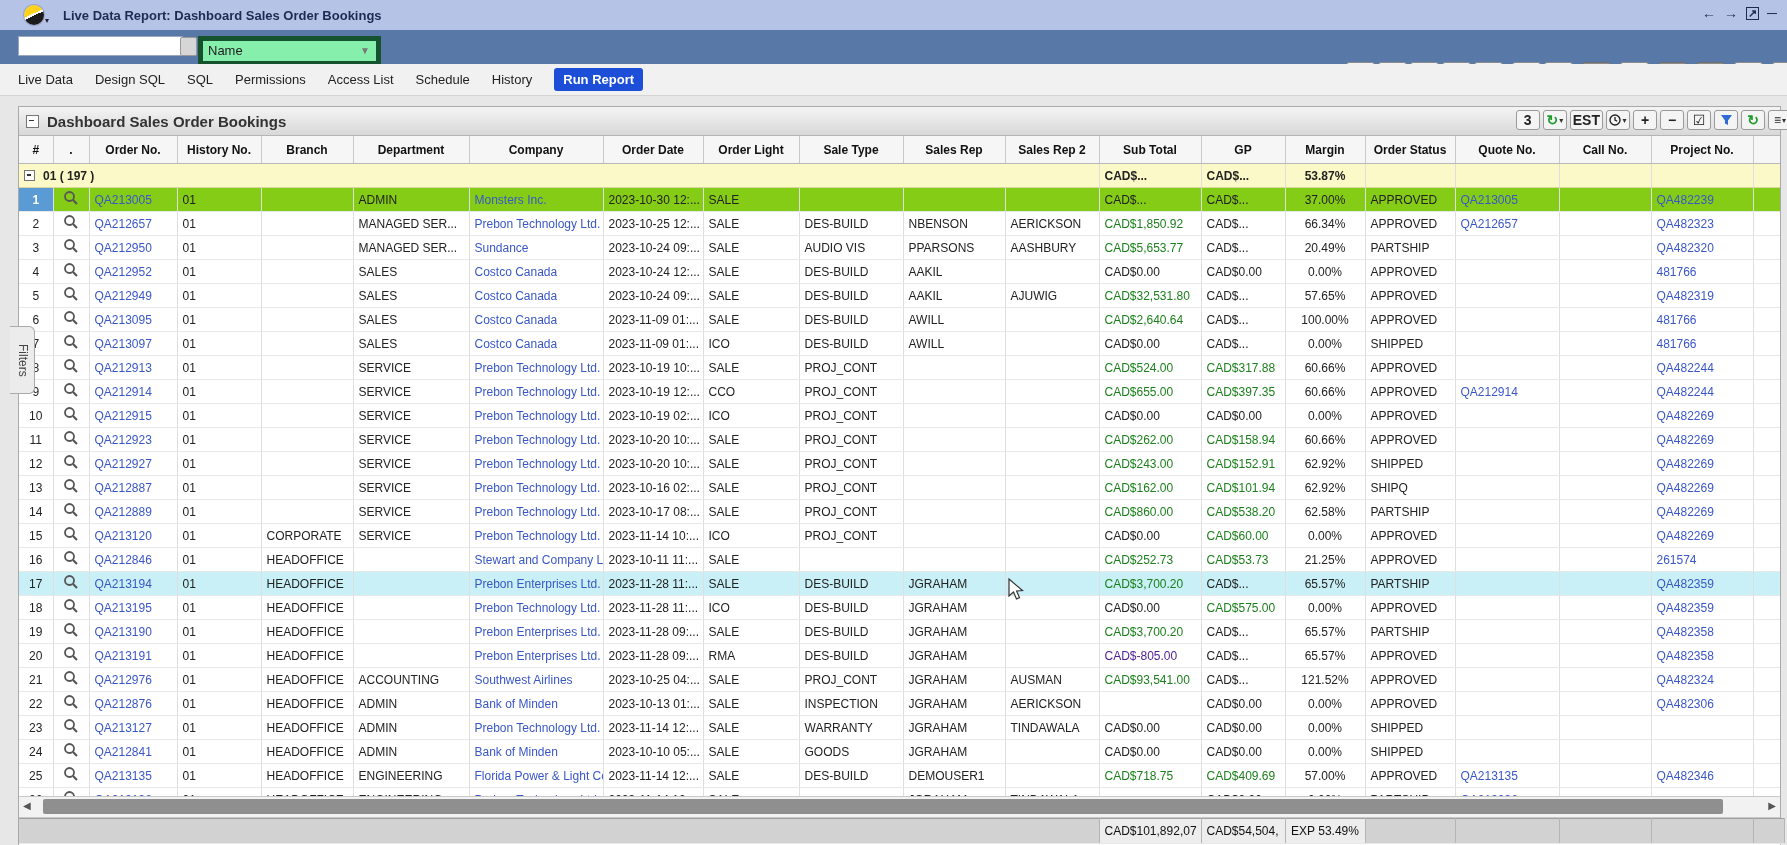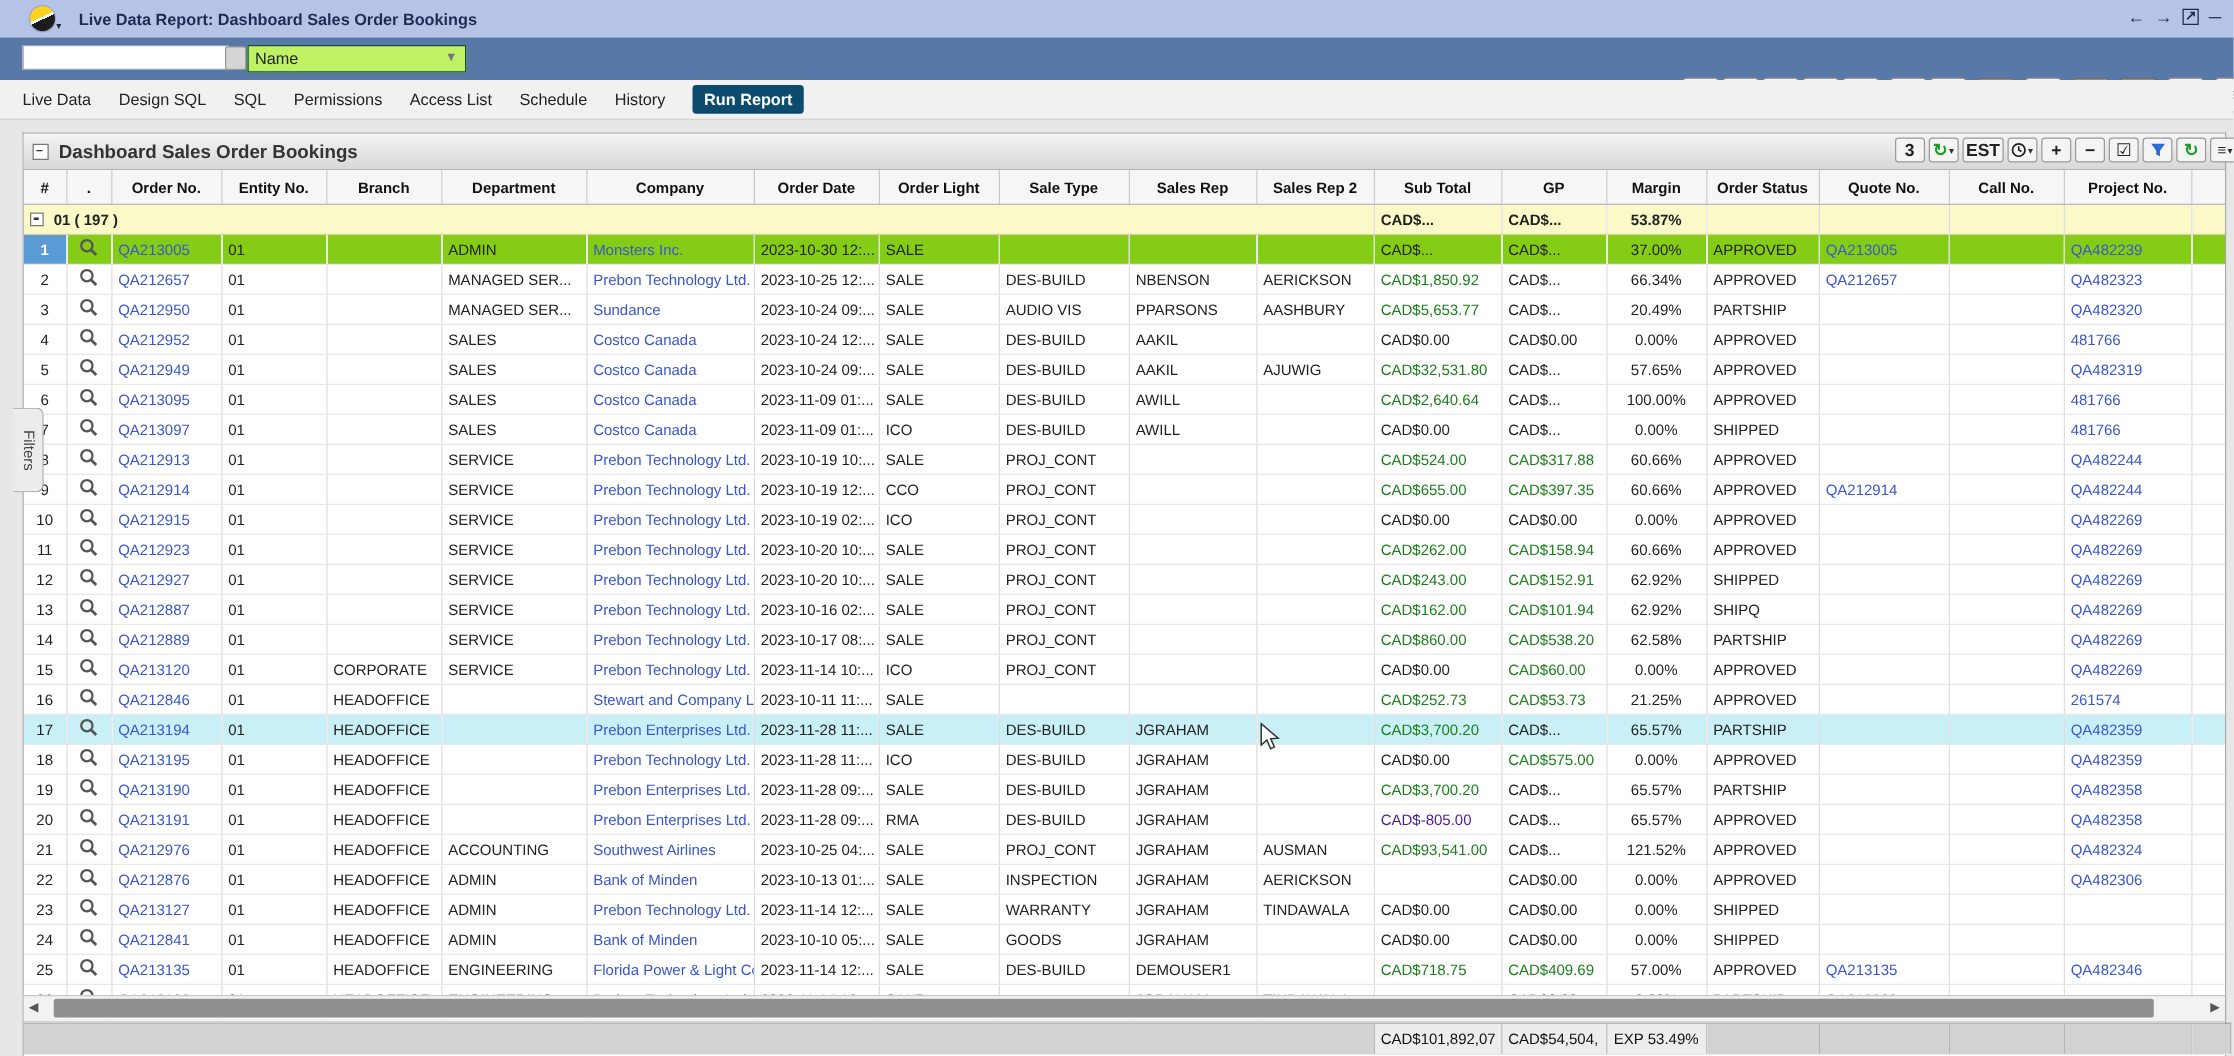--- a/index.html
+++ b/index.html
@@ -15,38 +15,38 @@
   .winctl{position:absolute;right:10px;top:5px;display:flex;gap:8px;align-items:center;
     color:#1b2b52;font-size:14px;font-weight:bold;}
   .extbox{font-size:11px;border:1.5px solid #1b2b52;width:11px;height:11px;line-height:10px;
     text-align:center;font-weight:bold;}
   
   .searchbar{position:absolute;left:0;top:30px;width:1787px;height:34px;background:#5878a8;}
   .srch-input{position:absolute;left:18px;top:6px;width:155px;height:18px;border:1px solid #9aa7c0;
     background:#fff;font-size:12px;padding:0 4px;}
   .srch-btn{position:absolute;left:180px;top:7px;width:15px;height:17px;background:#d6d6d6;
     border:1px solid #9a9a9a;border-radius:2px;}
-  .field-select{position:absolute;left:198px;top:6px;width:168px;height:20px;background:#bef264;
-    border:1px solid #14532d;font-size:13px;color:#222;line-height:20px;padding-left:5px;}
+  .field-select{position:absolute;left:198px;top:6px;width:168px;height:20px;background:#86efac;
+    border:5px solid #14532d;font-size:13px;color:#222;line-height:20px;padding-left:5px;}
   .field-select .dd{position:absolute;right:6px;top:0;color:#777;font-size:10px;}
   
   .toolbar{position:absolute;right:-14px;top:32px;height:30px;display:flex;gap:3px;}
   .tbtn{width:27px;height:26px;background:#f2f2f2;border:1px solid #8a8a8a;border-radius:3px;
     display:flex;align-items:center;justify-content:center;font-size:14px;color:#111;}
   .tbtn.dis{background:#8d8d8d;border-color:#6e6e6e;color:#c9c9c9;}
   .tbtn.gap{margin-left:6px;}
   .cg,.cr{width:16px;height:16px;border-radius:50%;color:#fff;font-weight:bold;font-size:13px;
     line-height:15px;text-align:center;}
   .cg{background:#1f9d2c;} .cr{background:#d23b3b;}
   .grn{color:#1f9d2c;font-weight:bold;font-size:16px;line-height:14px;}
   
   .tabbar{position:absolute;left:0;top:64px;width:1787px;height:32px;background:#f1f1f1;
     border-bottom:1px solid #d4d4d4;display:flex;align-items:center;padding-left:18px;box-sizing:border-box;}
   .tab{font-size:13px;color:#222;margin-right:22px;}
-  .tab.active{background:#0c4a6e;color:#fff;font-weight:bold;border-radius:3px;padding:4px 9px;}
+  .tab.active{background:#1d4ed8;color:#fff;font-weight:bold;border-radius:3px;padding:4px 9px;}
   
   .panel{position:absolute;left:18px;top:106px;width:1763px;height:739px;background:#fff;
     border:1px solid #a9a9a9;border-bottom:none;box-sizing:border-box;}
   .phead{height:28px;background:linear-gradient(#f4f4f4,#d8d8d8);border-bottom:1px solid #b5b5b5;
     display:flex;align-items:center;position:relative;}
   .collapse{width:11px;height:11px;border:1px solid #777;background:#fff;margin:0 8px 0 7px;
     position:relative;flex:none;}
   .collapse::after{content:"";position:absolute;left:2px;top:4px;width:5px;height:1.6px;background:#333;}
   .ptitle{font-size:15px;font-weight:bold;color:#333;}
   .pctl{position:absolute;right:-12px;top:3px;display:flex;gap:3px;}
@@ -293,21 +293,21 @@
           <col style="width:104px">
           <col style="width:92px">
           <col style="width:102px">
           <col style="width:31px">
         </colgroup>
         <tbody>
           <tr>
             <th>#</th>
             <th>.</th>
             <th>Order No.</th>
-            <th>Entity No.</th>
+            <th>History No.</th>
             <th>Branch</th>
             <th>Department</th>
             <th>Company</th>
             <th>Order Date</th>
             <th>Order Light</th>
             <th>Sale Type</th>
             <th>Sales Rep</th>
             <th>Sales Rep 2</th>
             <th>Sub Total</th>
             <th>GP</th>

